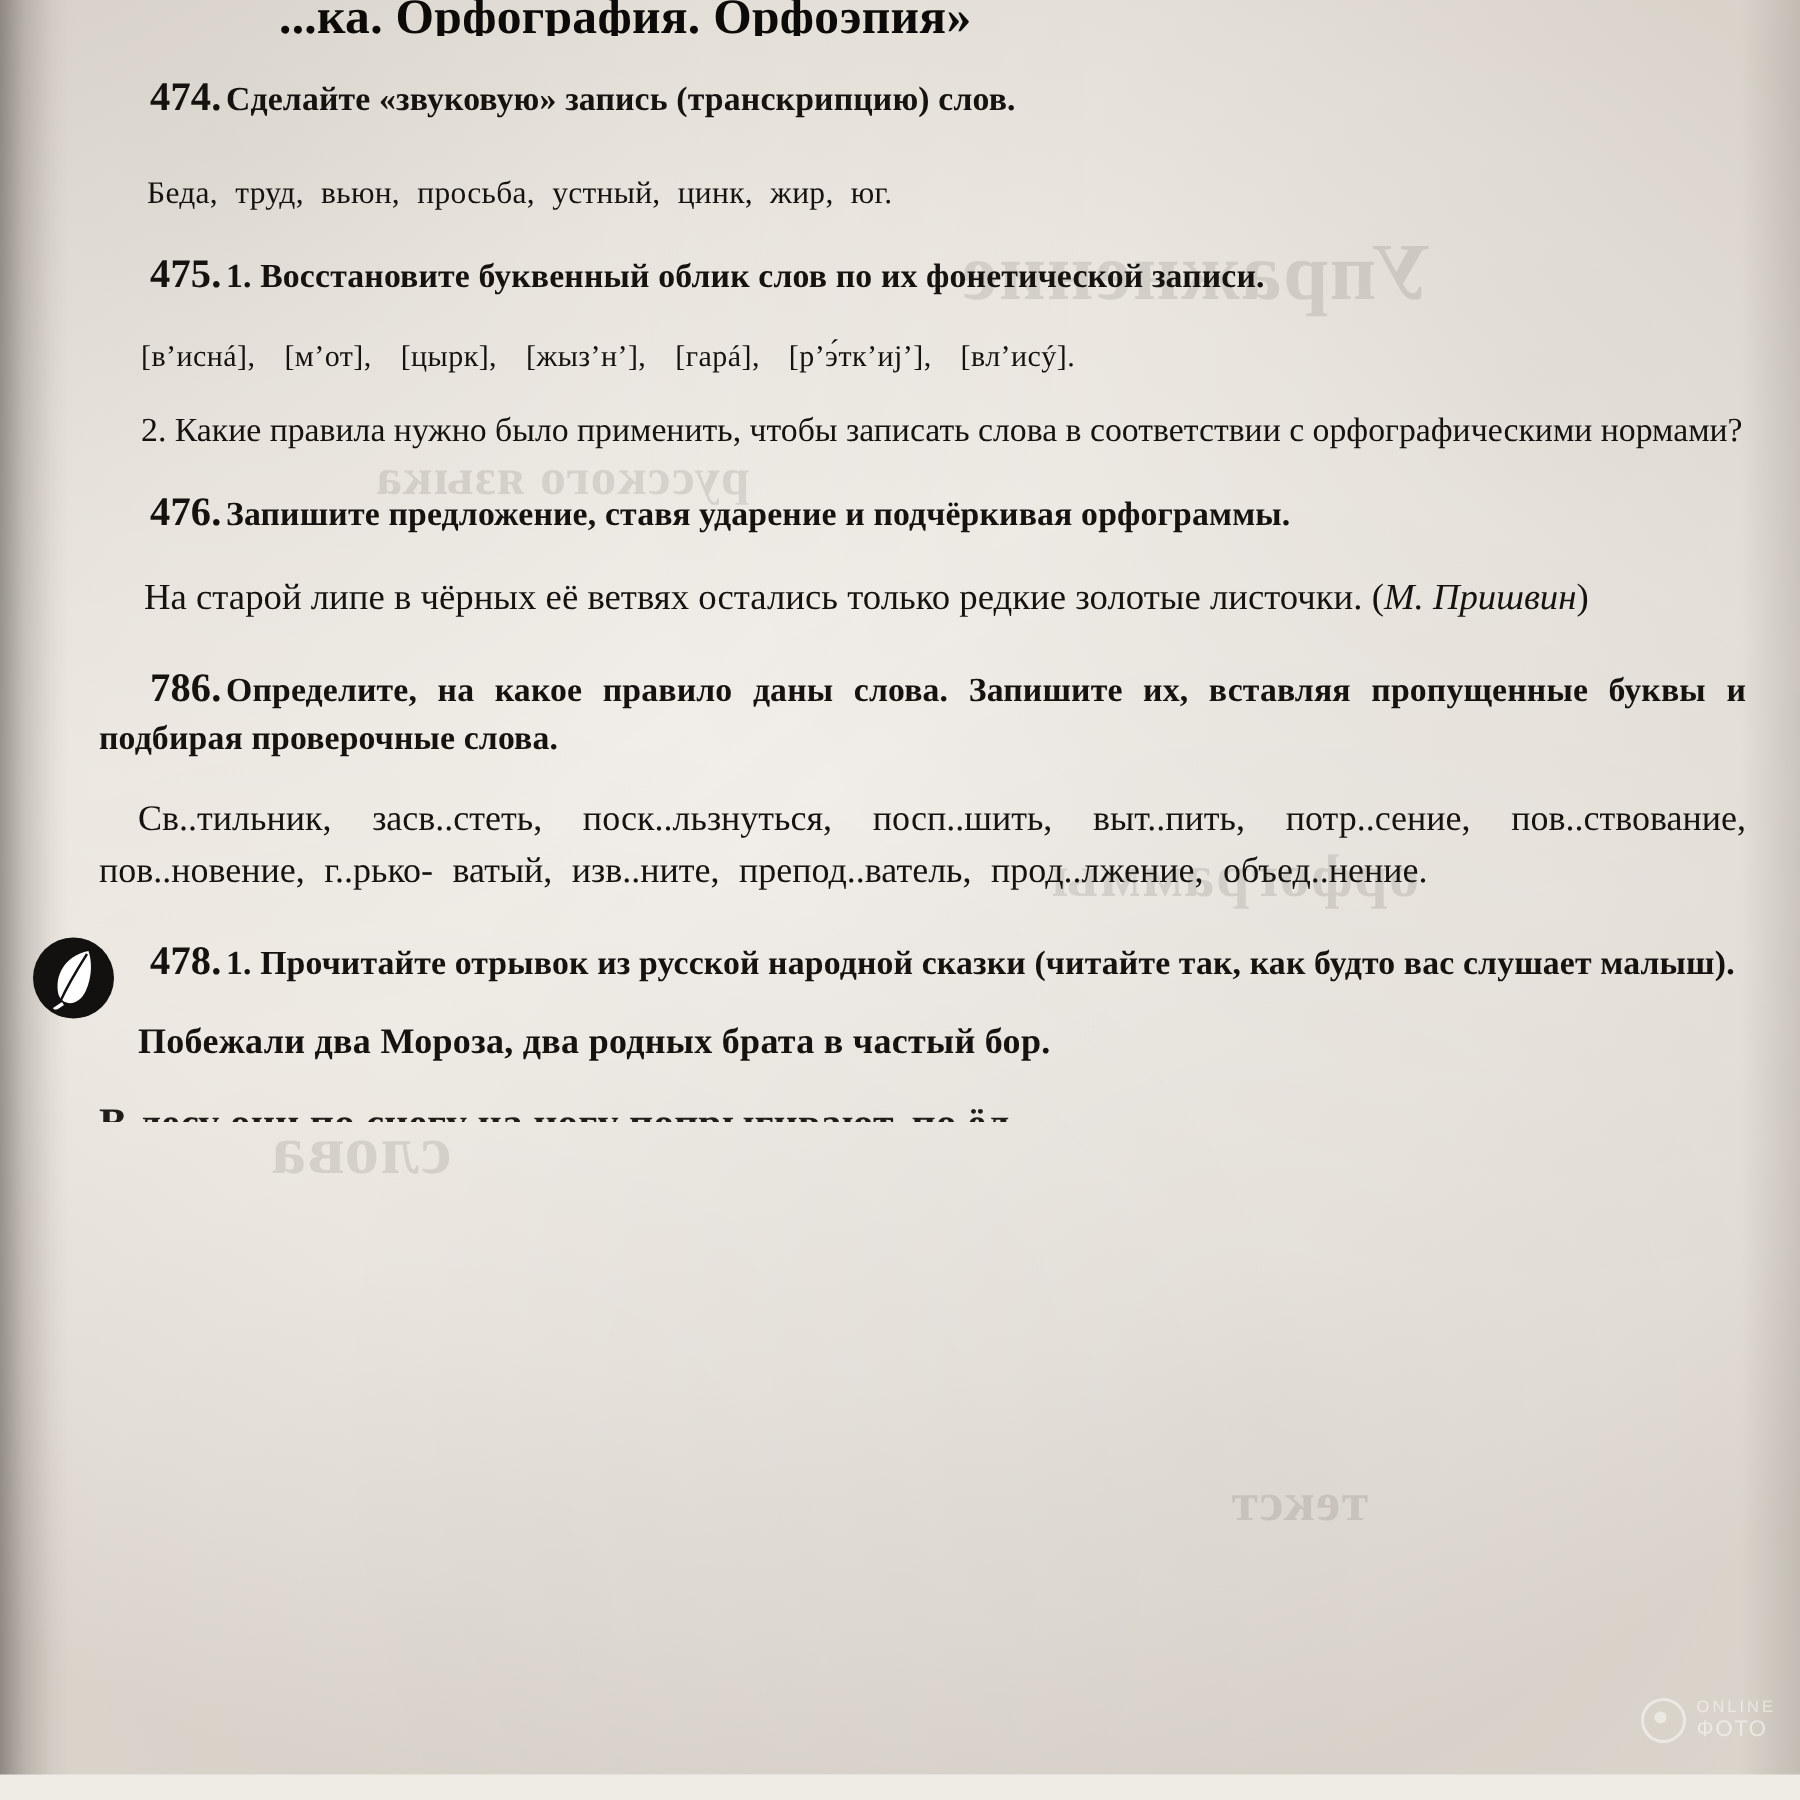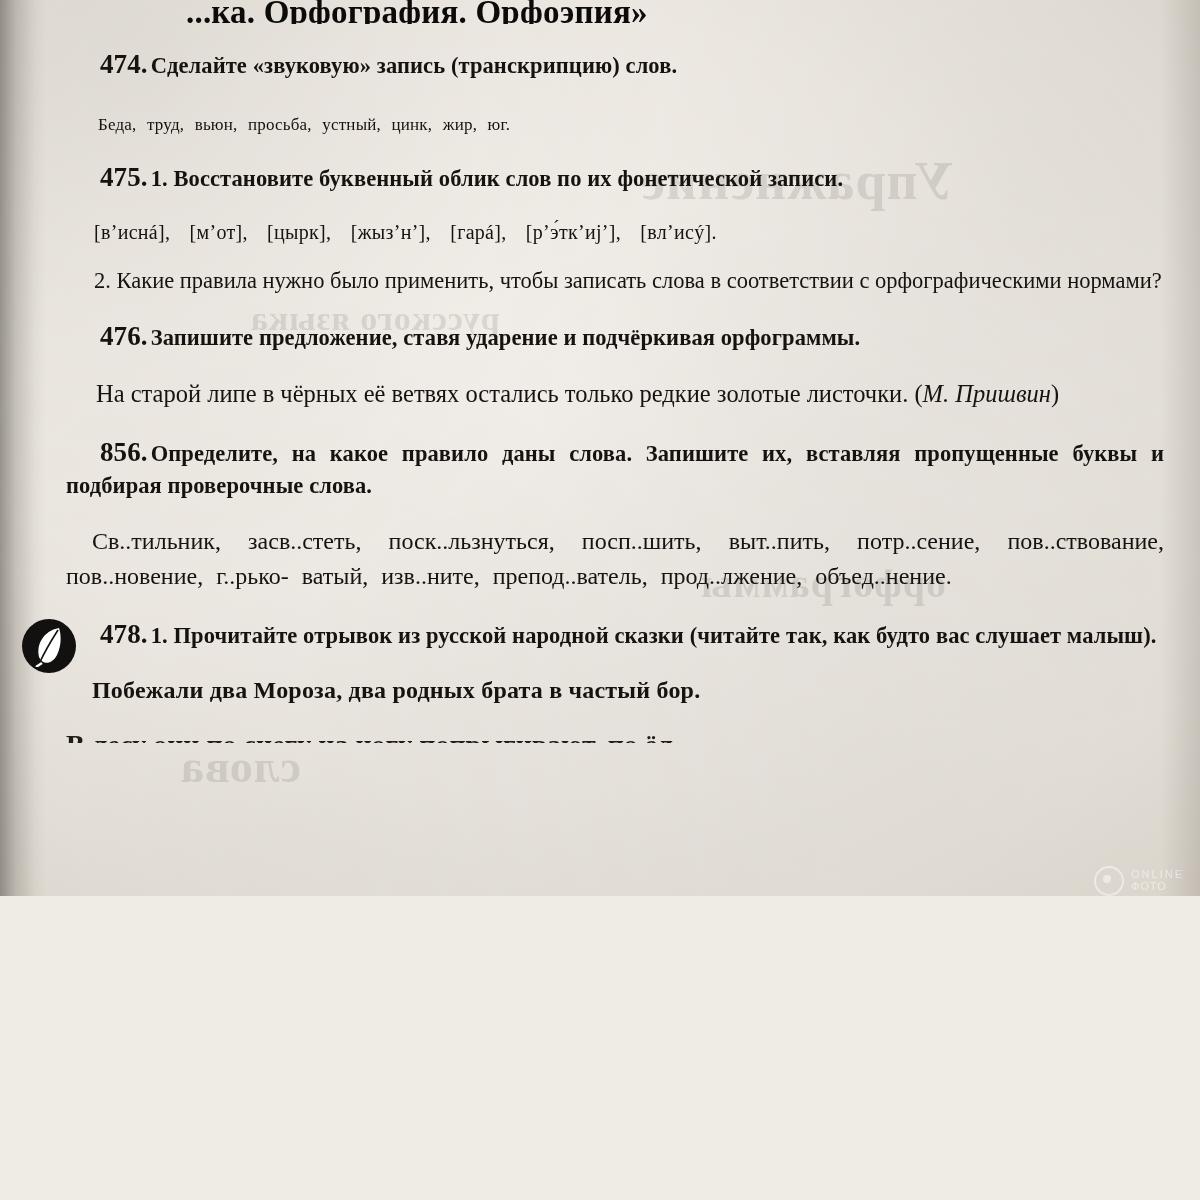--- a/index.html
+++ b/index.html
@@ -9,21 +9,21 @@
   body {
     width: 1200px;
     height: 1200px;
     background: #efece6;
     font-family: "Liberation Serif", serif;
     overflow: hidden;
   }
   #page {
     position: relative;
     width: 1200px;
-    height: 896px;
+    height: 1183px;
     background:
       radial-gradient(ellipse 900px 700px at 45% 45%, #f4f1ec 0%, #efebe4 55%, #e7e2da 80%, #ded8cf 100%);
     overflow: hidden;
   }
   
   #page::before {
     content: "";
     position: absolute;
     inset: 0;
     background:
@@ -95,21 +95,21 @@
     line-height: 1.33;
     font-weight: 700;
     text-align: justify;
     text-indent: 34px;
     letter-spacing: 0.1px;
   }
   .task .num {
     margin-right: 3px;
   }
   .material {
-    font-size: 17px;
+    font-size: 21px;
     line-height: 1.35;
     margin-top: 32px;
     text-indent: 32px;
     text-align: justify;
     letter-spacing: 0.2px;
   }
   .material.wide {
     word-spacing: 6px;
   }
   .transcr {
@@ -179,21 +179,21 @@
     font-size: 28px;
     font-weight: 700;
     margin-top: 6px;
     height: 14px;
     overflow: hidden;
     color: #201c18;
   }
   .watermark {
     position: absolute;
     right: 16px;
-    bottom: 0;
+    bottom: 21px;
     z-index: 6;
     display: flex;
     align-items: center;
     gap: 7px;
     opacity: 0.5;
   }
   .wm-ring {
     width: 26px;
     height: 26px;
     border: 2px solid #ffffff;
@@ -215,21 +215,21 @@
     flex-direction: column;
     line-height: 1.05;
     font-family: "Liberation Sans", sans-serif;
     color: #ffffff;
   }
   .wm-top {
     font-size: 11px;
     letter-spacing: 2px;
   }
   .wm-bot {
-    font-size: 11px;
+    font-size: 15px;
     letter-spacing: 1px;
   }
 </style>
 </head>
 <body>
 
 <div id="page">
 
   <div class="gutter"></div>
   <div class="edge-right"></div>
@@ -263,21 +263,21 @@
       <p class="task">
         <span class="num">476.</span><span>Запишите предложение, ставя ударение и подчёркивая орфограммы.</span>
       </p>
       <p class="sentence">
         <span>На старой липе в чёрных её ветвях остались только редкие золотые листочки. (</span><span class="author">М. Пришвин</span><span>)</span>
       </p>
     </div>
 
     <div class="ex">
       <p class="task">
-        <span class="num">856.</span><span>Определите, на какое правило даны слова. Запишите их, вставляя пропущенные буквы и подбирая проверочные слова.</span>
+        <span class="num">786.</span><span>Определите, на какое правило даны слова. Запишите их, вставляя пропущенные буквы и подбирая проверочные слова.</span>
       </p>
       <p class="word-list">Св..тильник,   засв..стеть,   поск..льзнуться,   посп..шить, выт..пить, потр..сение, пов..ствование, пов..новение, г..рько- ватый, изв..ните, препод..ватель, прод..лжение, объед..нение.</p>
     </div>
 
     <div class="ex ex478">
       <div class="feather">
         <svg width="32" height="42" viewBox="0 0 32 42" xmlns="http://www.w3.org/2000/svg" aria-hidden="true">
           <path d="M26 3 C10 6, 3 20, 6 32 C9 40, 19 40, 24 30 C29 19, 28 9, 26 3 Z" fill="#ffffff"></path>
           <path d="M25 5 C18 16, 12 26, 7 37" stroke="#131110" stroke-width="1.6" fill="none"></path>
           <path d="M9 38 L3 42" stroke="#ffffff" stroke-width="2.4" fill="none"></path>

